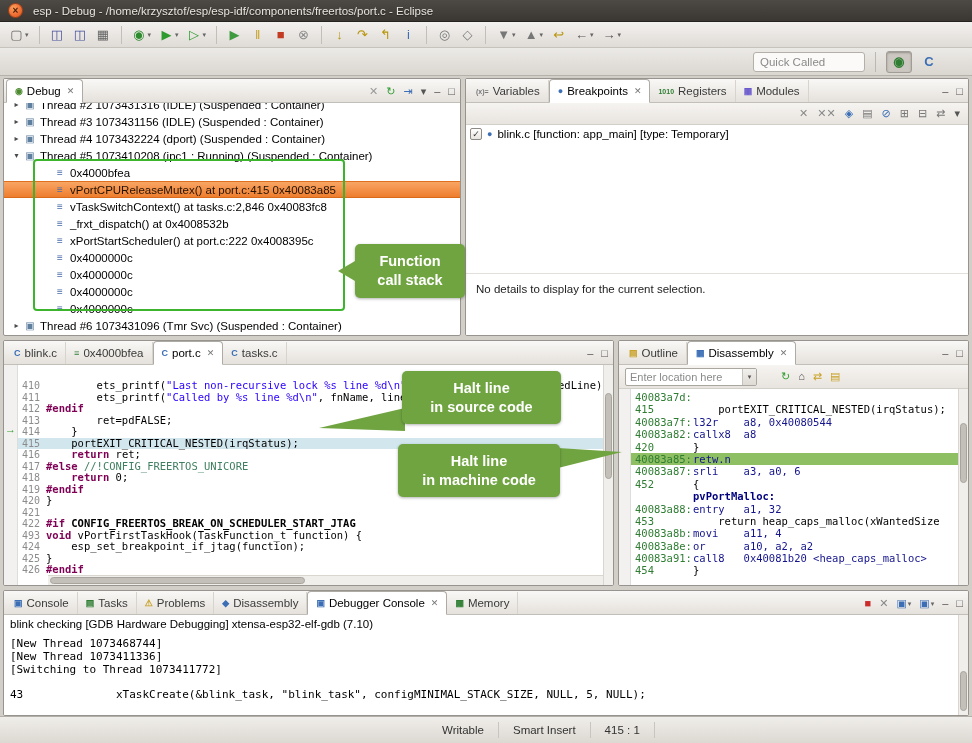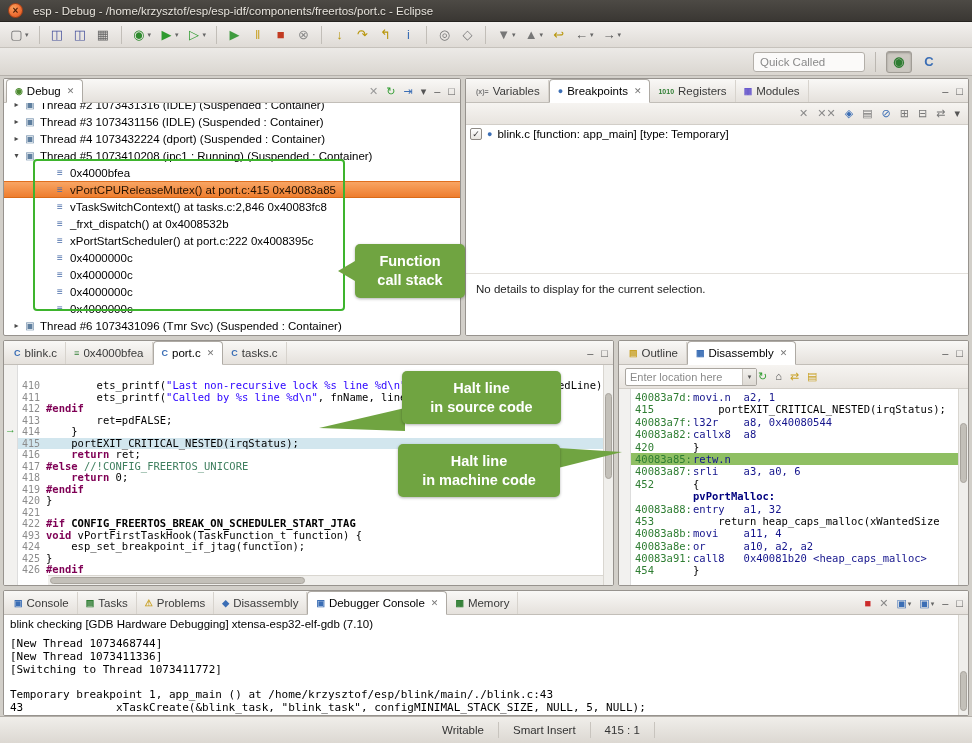--- a/index.html
+++ b/index.html
@@ -74,21 +74,21 @@
 .sg-kw{color:#7f0055;font-weight:bold}
 .sg-str{color:#2a00ff}
 .sg-com{color:#3f7f5f}
 .sg-plnb{font-weight:bold}
 .evscroll{width:10px;background:#f0efec;border-left:1px solid #d9d6d0;position:relative;flex:none}
 .evthumb{position:absolute;left:1px;right:1px;top:28px;height:86px;background:#c3c0b9;border:1px solid #a8a49d;border-radius:4px}
 .ehscroll{position:absolute;left:30px;right:0;bottom:0;height:10px;background:#f0efec;border-top:1px solid #d9d6d0}
 .ehthumb{position:absolute;left:2px;top:1px;width:46%;height:7px;background:#c3c0b9;border:1px solid #a8a49d;border-radius:4px}
 
 
-.dtoolbar{position:absolute;top:24px;left:0;right:0;height:24px;background:linear-gradient(#f6f4f1,#e8e4df);border-bottom:1px solid #d2cec8;display:flex;align-items:center;gap:1px;padding:0 6px}
+.dtoolbar{position:absolute;top:24px;left:0;right:0;height:24px;background:linear-gradient(#f6f4f1,#e8e4df);border-bottom:1px solid #d2cec8;display:flex;align-items:center;gap:24px;padding:0 6px}
 .dcombo{width:132px;height:18px;border:1px solid #aaa6a0;border-radius:2px;background:#fff;display:flex;align-items:center;flex:none}
 .dtext2{flex:1;padding:0 4px;color:#8a8a8a;font-size:11px;white-space:nowrap;overflow:hidden}
 .ddrop{width:14px;border-left:1px solid #c6c2bc;background:linear-gradient(#f2f0ed,#dedad4);height:100%;display:flex;align-items:center;justify-content:center;font-size:7px;color:#555}
 .dticons{display:flex;align-items:center;gap:8px}
 .dbody{position:absolute;top:48px;left:0;right:0;bottom:0;display:flex}
 .druler{width:12px;background:#f2f1ef;border-right:1px solid #ddd;flex:none}
 .dcontent{flex:1;position:relative;padding-top:2px;font-family:"DejaVu Sans Mono",monospace;font-size:10.5px;overflow:hidden}
 .dline{height:12.4px;line-height:12.4px;display:flex;white-space:pre}
 .dline .daddr{width:62px;flex:none;padding-left:4px;color:#2e7d32}
 .dline .dtext{flex:1;color:#14148c}
@@ -512,21 +512,21 @@
           <span style="color: rgb(201, 162, 39);">⇄</span>
         </span>
         <span class="cicon">
           <span style="color: rgb(201, 162, 39);">▤</span>
         </span>
       </div>
   </div>
   <div class="dbody">
     <div class="druler"></div>
     <div class="dcontent">
-        <div class="dline insn"><span class="daddr">40083a7d:</span><span class="dtext">movi.n  a2, 1</span></div>
+        <div class="dline insn"><span class="daddr">40083a7d:</span></div>
         <div class="dline src"><span class="daddr">415</span><span class="dtext">    portEXIT_CRITICAL_NESTED(irqStatus);</span></div>
         <div class="dline insn"><span class="daddr">40083a7f:</span><span class="dtext">l32r    a8, 0x40080544</span></div>
         <div class="dline insn"><span class="daddr">40083a82:</span><span class="dtext">callx8  a8</span></div>
         <div class="dline src"><span class="daddr">420</span><span class="dtext">}</span></div>
         <div class="dline insn hl"><span class="daddr">40083a85:</span><span class="dtext">retw.n</span></div>
         <div class="dline insn"><span class="daddr">40083a87:</span><span class="dtext">srli    a3, a0, 6</span></div>
         <div class="dline src"><span class="daddr">452</span><span class="dtext">{</span></div>
         <div class="dline label"><span class="daddr"></span><span class="dtext">pvPortMalloc:</span></div>
         <div class="dline insn"><span class="daddr">40083a88:</span><span class="dtext">entry   a1, 32</span></div>
         <div class="dline src"><span class="daddr">453</span><span class="dtext">    return heap_caps_malloc(xWantedSize</span></div>
@@ -593,21 +593,20 @@
         </span>
       </div>
   </div>
   <div class="cbody">
     <div class="cproc">blink checking [GDB Hardware Debugging] xtensa-esp32-elf-gdb (7.10)</div>
     <div class="clines">
         <div class="conline">[New Thread 1073468744]</div>
         <div class="conline">[New Thread 1073411336]</div>
         <div class="conline">[Switching to Thread 1073411772]</div>
         <div class="conline"></div>
-        <div class="conline">Temporary breakpoint 1, app_main () at /home/krzysztof/esp/blink/main/./blink.c:43</div>
         <div class="conline">43              xTaskCreate(&amp;blink_task, "blink_task", configMINIMAL_STACK_SIZE, NULL, 5, NULL);</div>
       </div>
     <div class="cvscroll">
       <div class="cvthumb"></div>
     </div>
   </div>
 </div>
 
 <div class="statusbar">
   <span class="sb-spacer"></span>

